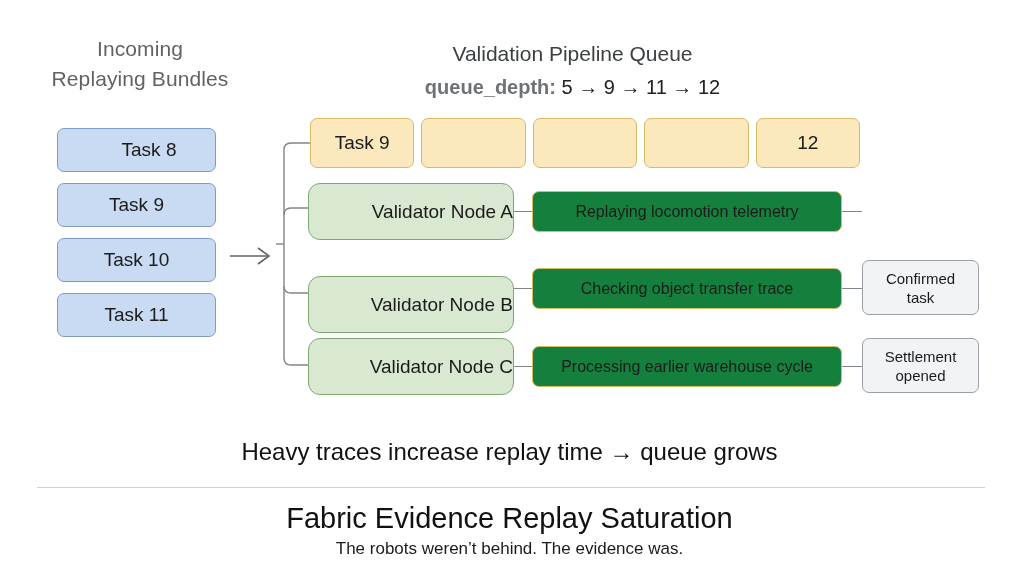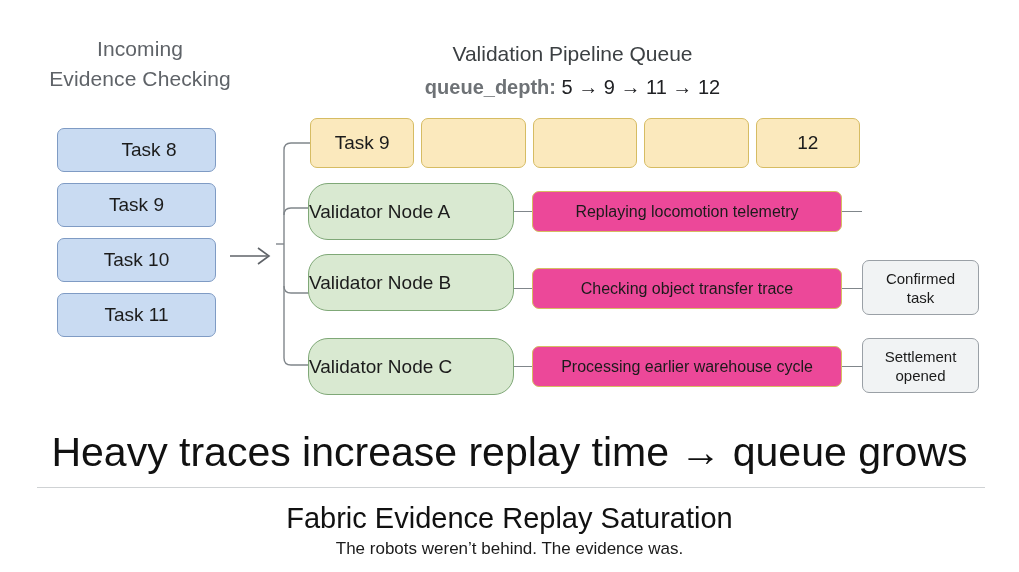--- a/index.html
+++ b/index.html
@@ -109,35 +109,35 @@
     font-size: 19px;
     color: #1b1b1b;
   }
 
   
   .node-box {
     left: 308px;
     width: 206px;
     height: 57px;
     border: 1.5px solid #7fa877;
-    border-radius: 20px;
+    border-radius: 12px;
     background: #d9e9d1;
     display: flex;
     align-items: center;
-    justify-content: flex-start;
+    justify-content: flex-end;
     font-size: 19px;
     color: #1b1b1b;
   }
   .activity-box {
     left: 532px;
     width: 310px;
     height: 41px;
     border: 1.3px solid #d6bc63;
     border-radius: 7px;
-    background: #ec4899;
+    background: #15803d;
     display: flex;
     align-items: center;
     justify-content: center;
     font-size: 16px;
     color: #1b1b1b;
     text-align: center;
     padding: 0 6px;
   }
   .status-box {
     left: 862px;
@@ -161,21 +161,21 @@
     height: 0;
     border-top: 1.3px solid #80868b;
   }
 
   
   .caption-main {
     left: 0;
     top: 430px;
     width: 1019px;
     text-align: center;
-    font-size: 41px;
+    font-size: 24px;
     line-height: 44px;
     color: #111111;
   }
   .divider {
     left: 37px;
     top: 487px;
     width: 948px;
     height: 0;
     border-top: 1.6px solid #cfd2d4;
   }
@@ -198,21 +198,21 @@
     color: #1b1b1b;
   }
 </style>
 </head>
 <body>
 
 <div class="stage">
 
   <div class="abs left-heading">
     <div>Incoming</div>
-    <div>Evidence Checking</div>
+    <div>Replaying Bundles</div>
   </div>
 
   <div class="abs task-chip" style="top:128px;padding-left:25px;">
     <span>Task 8</span>
   </div>
   <div class="abs task-chip" style="top:183px;">
     <span>Task 9</span>
   </div>
   <div class="abs task-chip" style="top:238px;">
     <span>Task 10</span>
@@ -260,21 +260,21 @@
 
   <div class="abs node-box" style="top:183px;">
     <span>Validator Node A</span>
   </div>
   <div class="abs connector" style="left:514px; top:211px; width:18px;"></div>
   <div class="abs activity-box" style="top:191px;">
     <span>Replaying locomotion telemetry</span>
   </div>
   <div class="abs connector" style="left:842px; top:211px; width:20px;"></div>
 
-  <div class="abs node-box" style="top:254px;">
+  <div class="abs node-box" style="top:276px;">
     <span>Validator Node B</span>
   </div>
   <div class="abs connector" style="left:514px; top:288px; width:18px;"></div>
   <div class="abs activity-box" style="top:268px;">
     <span>Checking object transfer trace</span>
   </div>
   <div class="abs connector" style="left:842px; top:288px; width:20px;"></div>
   <div class="abs status-box" style="top:260px;">
     <div>
       <div>Confirmed</div>

